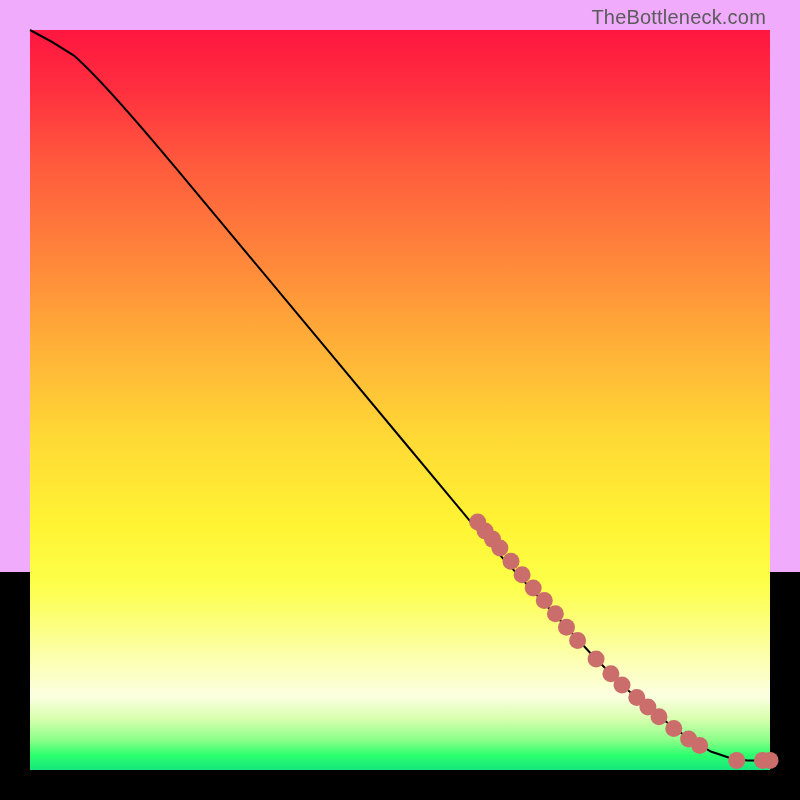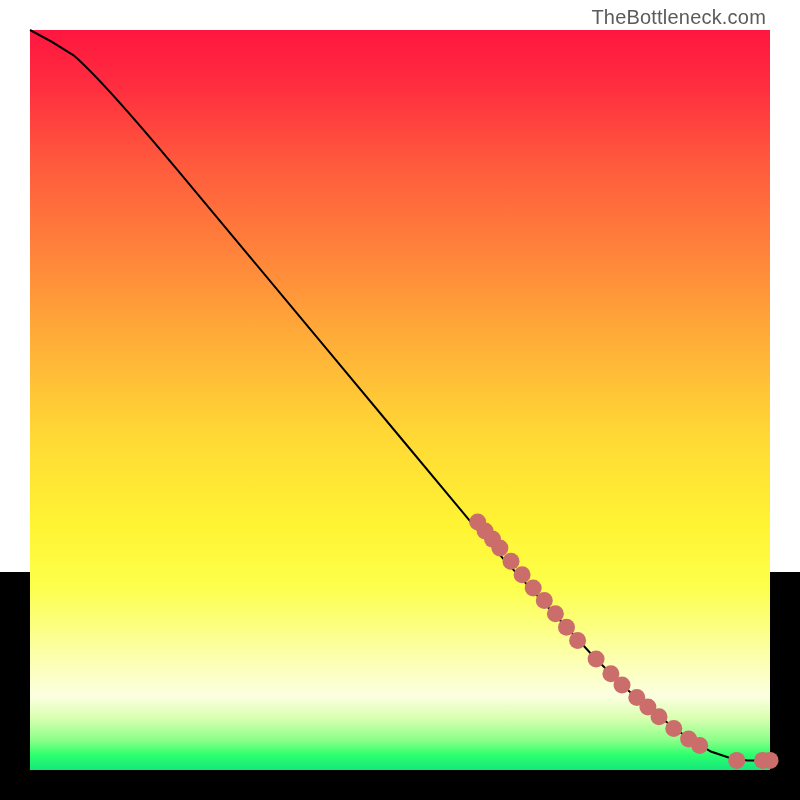--- a/index.html
+++ b/index.html
@@ -1,21 +1,21 @@
 <!DOCTYPE html>
 <html><head>
 <meta charset="utf-8">
 <style>
   * { margin: 0; padding: 0; box-sizing: border-box; }
   html, body { width: 800px; height: 800px; overflow: hidden; background: #000; }
   .stage {
     position: relative;
     width: 800px;
     height: 572px;
-    background: #ffffff;
+    background: #f0abfc;
   }
   .plot {
     position: absolute;
     left: 30px;
     top: 30px;
     width: 740px;
     height: 740px;
     background: linear-gradient(to bottom,
       #ff163f 0%,
       #ff2f3f 8%,

